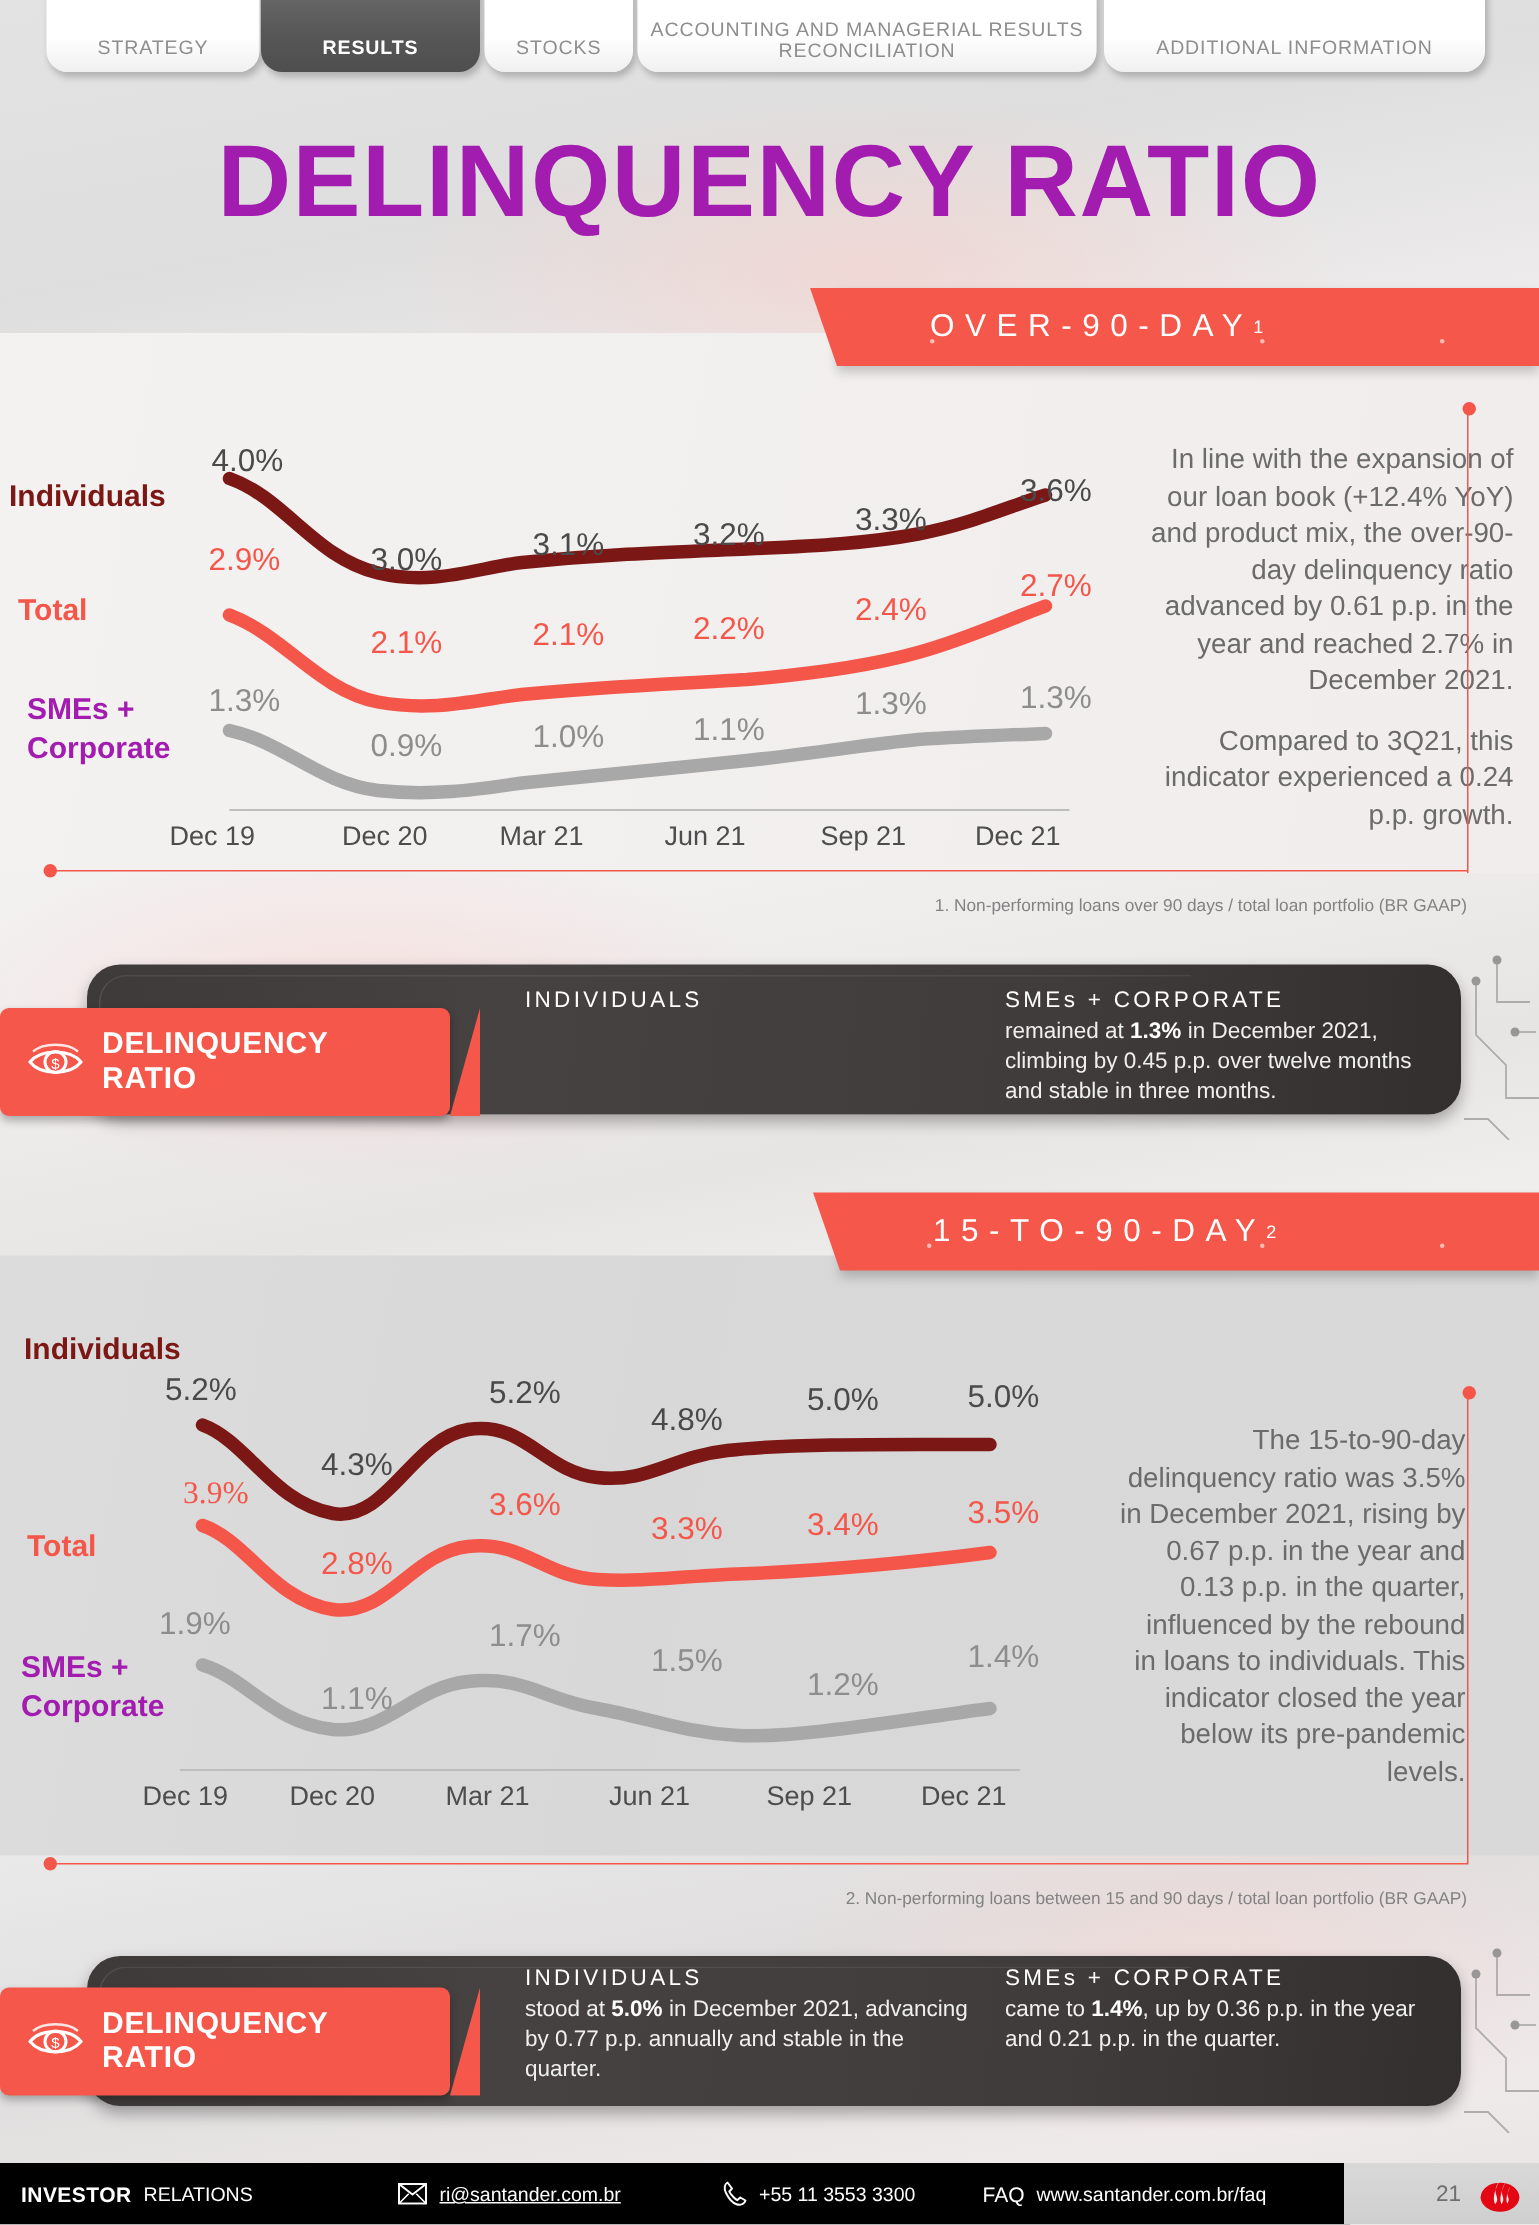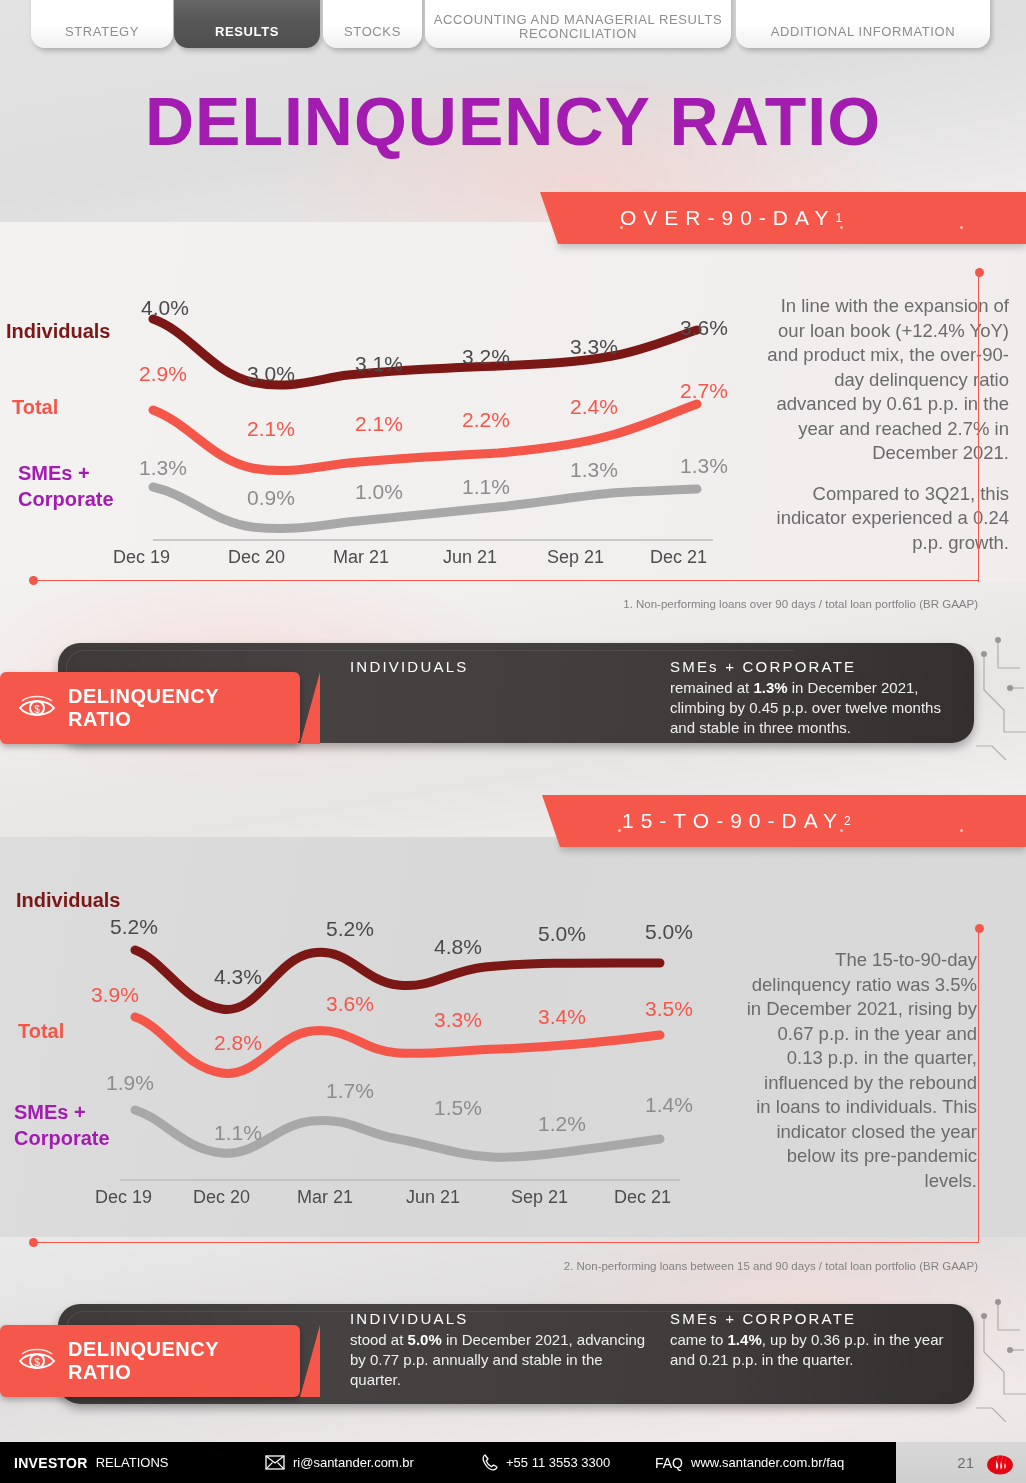--- a/index.html
+++ b/index.html
@@ -157,21 +157,21 @@
   #footer .bar::after{
     content:"";position:absolute;right:-41px;top:0;
     border-style:solid;border-width:41px 41px 0 0;
     border-color:#000 transparent transparent transparent;
   }
   #footer .right{position:absolute;right:0;top:0;width:130px;height:41px;background:linear-gradient(180deg,#d8d8d8,#cfcfcf);}
   .f-item{position:absolute;top:0;height:41px;display:flex;align-items:center;gap:8px;color:#fff;font-size:13px;}
   #f-ir{left:14px;}
   #f-ir b{font-size:14px;letter-spacing:.3px;}
   #f-mail{left:265px;}
-  #f-mail .txt{}
+  #f-mail .txt{text-decoration:underline;}
   #f-phone{left:482px;}
   #f-faq{left:655px;}
   #f-faq .faqb{font-weight:normal;font-size:14px;}
   #f-page{position:absolute;right:52px;top:0;height:41px;display:flex;align-items:center;color:#6e6e6e;font-size:15px;}
   #f-logo{position:absolute;right:12px;top:9px;width:28px;height:24px;}
 </style>
 </head>
 <body>
 
 <div class="glow glow-a"></div>
@@ -328,21 +328,21 @@
   <span class="series-label lbl-sme" style="left:14px;top:226px;">SMEs +</span>
   <span class="series-label lbl-sme" style="left:14px;top:252px;">Corporate</span>
 
   <span class="dlabel d-ind" style="left:110px;top:40px;">5.2%</span>
   <span class="dlabel d-ind" style="left:214px;top:90px;">4.3%</span>
   <span class="dlabel d-ind" style="left:326px;top:42px;">5.2%</span>
   <span class="dlabel d-ind" style="left:434px;top:60px;">4.8%</span>
   <span class="dlabel d-ind" style="left:538px;top:47px;">5.0%</span>
   <span class="dlabel d-ind" style="left:645px;top:45px;">5.0%</span>
 
-  <span class="dlabel d-tot" style="left:91px;top:108px;">3.9%</span>
+  <span class="dlabel d-tot" style="left:122px;top:108px;font-family:Liberation Serif, serif;">3.9%</span>
   <span class="dlabel d-tot" style="left:214px;top:156px;">2.8%</span>
   <span class="dlabel d-tot" style="left:326px;top:117px;">3.6%</span>
   <span class="dlabel d-tot" style="left:434px;top:133px;">3.3%</span>
   <span class="dlabel d-tot" style="left:538px;top:130px;">3.4%</span>
   <span class="dlabel d-tot" style="left:645px;top:122px;">3.5%</span>
 
   <span class="dlabel d-sme" style="left:106px;top:196px;">1.9%</span>
   <span class="dlabel d-sme" style="left:214px;top:246px;">1.1%</span>
   <span class="dlabel d-sme" style="left:326px;top:204px;">1.7%</span>
   <span class="dlabel d-sme" style="left:434px;top:221px;">1.5%</span>

